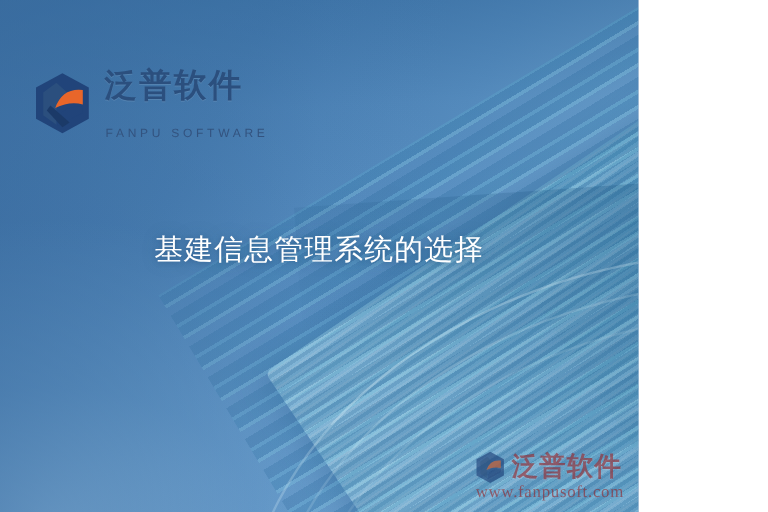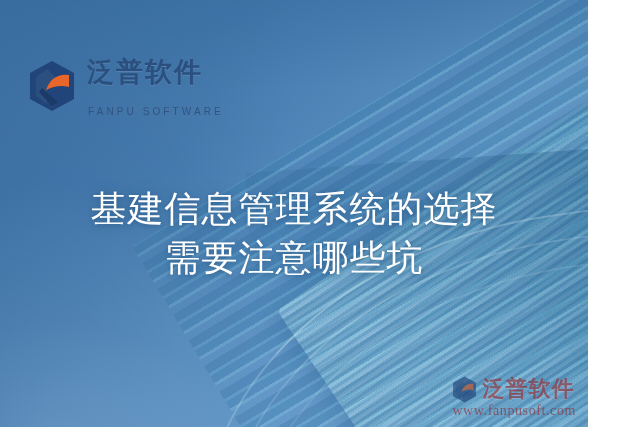--- a/index.html
+++ b/index.html
@@ -6,21 +6,21 @@
     margin: 0;
     padding: 0;
     background: #ffffff;
   }
   body {
     font-family: "Liberation Sans", sans-serif;
   }
 
   #banner {
     position: relative;
-    width: 588px;
+    width: 532px;
     height: 427px;
     overflow: hidden;
     background: #3f72a6;
     user-select: none;
     text-decoration: underline;
   }
 
   
   .bg-sky {
     position: absolute;
@@ -195,21 +195,21 @@
 
   
   .headline {
     position: absolute;
     left: 0;
     right: 0;
     top: 184px;
     text-align: center;
     color: #ffffff;
     font-family: "DejaVu Serif", "Liberation Serif", serif;
-    font-size: 36px;
+    font-size: 24px;
     font-weight: 400;
     letter-spacing: 1px;
     line-height: 49px;
     text-shadow: 0 1px 4px rgba(30,70,110,0.45), 0 0 14px rgba(40,90,135,0.30);
   }
   .headline-line { display: block; white-space: nowrap; }
 
   
   .watermark {
     position: absolute;
@@ -272,21 +272,20 @@
       <path d="M11 32 L24 46 L30 42 L14 28 Z" fill="#1b3a68"></path>
     </svg>
     <div class="brand-text">
       <div class="brand-cn">泛普软件</div>
       <div class="brand-en">FANPU SOFTWARE</div>
     </div>
   </div>
 
   <div class="headline">
     <span class="headline-line">基建信息管理系统的选择</span>
-    <span class="headline-line">需要注意哪些坑</span>
   </div>
 
   <div class="watermark">
     <div class="wm-row">
       <svg class="wm-mark" viewBox="0 0 48 52">
         <polygon points="24,1 46,13 46,39 24,51 2,39 2,13" fill="rgba(33,68,122,0.80)"></polygon>
         <path d="M19 9 L8 17 L8 36 L19 44 L19 31 Q19 22 28 17 Z" fill="rgba(43,79,126,0.85)"></path>
         <path d="M41 15 Q24 13 18 30 Q30 24 41 27 Z" fill="rgba(200,95,50,0.85)"></path>
         <path d="M41 29 Q28 27 20 37 L20 45 L41 34 Z" fill="rgba(33,68,122,0.80)"></path>
       </svg>

